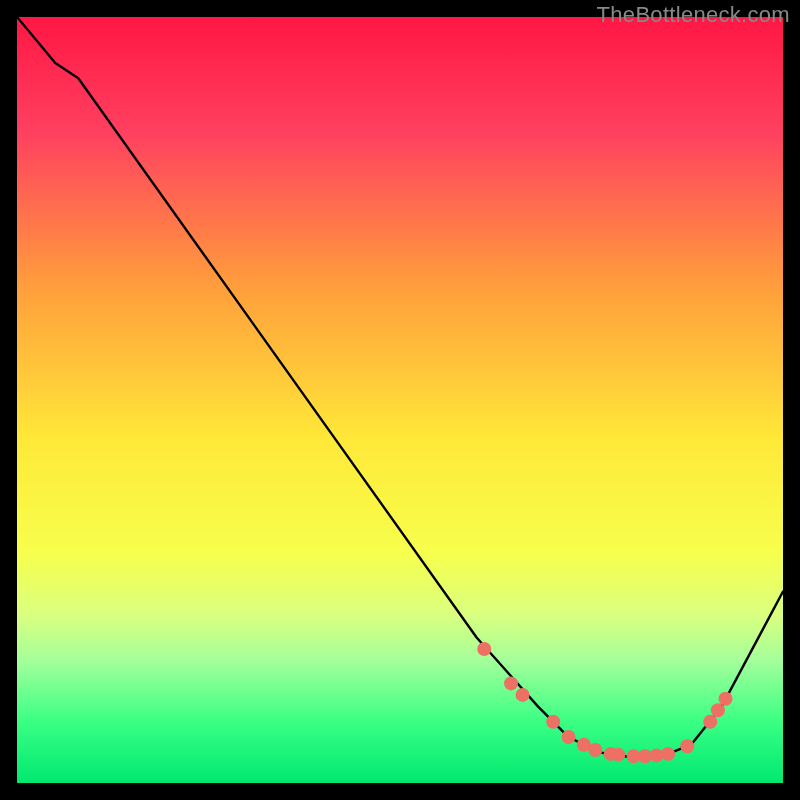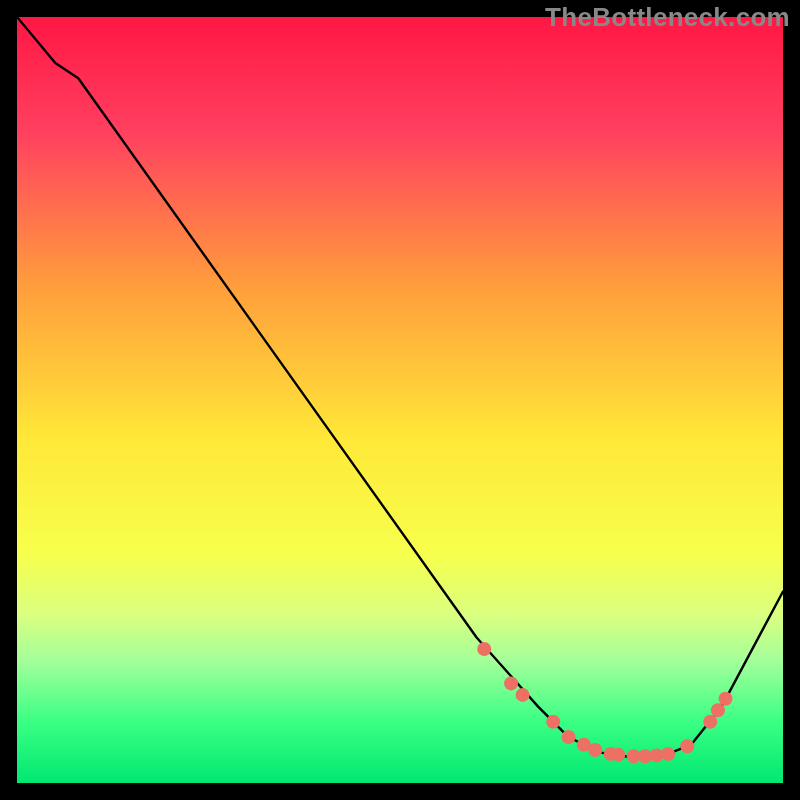--- a/index.html
+++ b/index.html
@@ -15,22 +15,22 @@
     position: relative;
     width: 800px;
     height: 800px;
     background: #000;
   }
   .watermark {
     position: absolute;
     top: 2px;
     right: 10px;
     color: #888;
-    font-size: 26px;
-    font-weight: 700;
+    font-size: 22px;
+    font-weight: 400;
     z-index: 10;
     letter-spacing: 0.3px;
   }
   .plot-area {
     position: absolute;
     left: 17px;
     top: 17px;
     width: 766px;
     height: 766px;
   }

